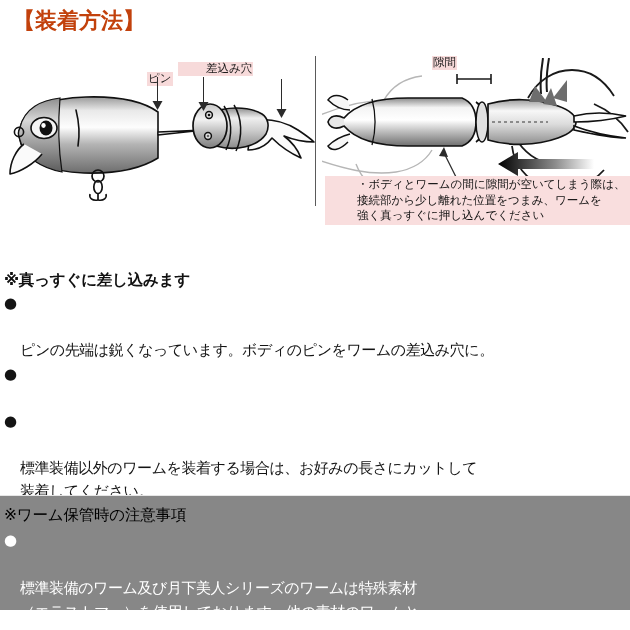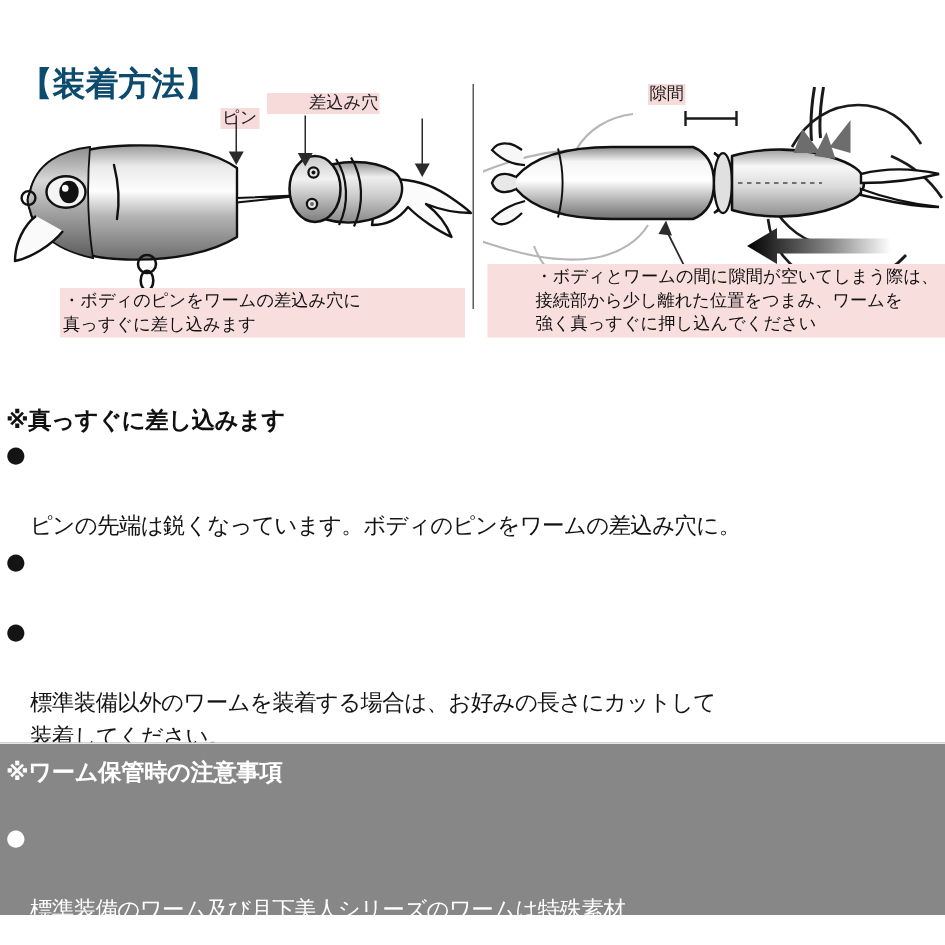--- a/index.html
+++ b/index.html
@@ -8,22 +8,22 @@
     background:#ffffff;
     font-family:"DejaVu Sans","Liberation Sans",sans-serif;
     overflow:hidden;
     position:relative;
   }
   .page{position:relative;width:630px;height:630px;background:#fff;}
 
   
   .title{
     position:absolute;left:13px;top:10px;
-    font-size:22px;font-weight:bold;color:#0c4a6e;
-    letter-spacing:0px;line-height:1;margin-top:36px;
+    font-size:22px;font-weight:bold;color:#c2410c;
+    letter-spacing:0px;line-height:1;
   }
 
   
   .diagram{position:absolute;left:0;top:44px;width:630px;height:208px;}
   .divider{
     position:absolute;left:315px;top:12px;width:1px;height:150px;
     background:#5a5a5a;
   }
 
   
@@ -75,22 +75,22 @@
     position:absolute;left:0;top:0;font-size:15px;line-height:23.5px;
   }
 
   
   .storage{
     position:absolute;left:0;top:495px;width:630px;height:115px;
     background:#878787;box-sizing:border-box;
     padding:10px 4px 4px 4px;
   }
   .storage-head{
-    font-size:15.5px;font-weight:bold;color:#ffffff;
-    line-height:21px;margin:0 0 20px 0;letter-spacing:-0.2px;
+    font-size:15.5px;font-weight:normal;color:#000000;
+    line-height:21px;margin:0 0 2px 0;letter-spacing:-0.2px;
   }
   .storage-item{
     font-size:15px;color:#ffffff;line-height:24px;letter-spacing:-0.45px;
     padding-left:16px;position:relative;white-space:pre-line;
   }
   .storage-item .bullet{
     position:absolute;left:0;top:0;font-size:15px;line-height:24px;color:#fff;
   }
   .bottom-strip{
     position:absolute;left:0;top:610px;width:630px;height:20px;background:#ffffff;
@@ -193,22 +193,20 @@
     <div class="leader" style="left:203px;top:33px;height:27px;"></div>
     <svg class="sv" style="left:198px;top:57px;" width="11" height="10" viewBox="0 0 11 10">
       <path d="M5.5,10 L0.5,1 L10.5,1 Z" fill="#2b2b2b"></path>
     </svg>
 
     <div class="leader" style="left:281px;top:35px;height:32px;"></div>
     <svg class="sv" style="left:276px;top:64px;" width="11" height="10" viewBox="0 0 11 10">
       <path d="M5.5,10 L0.5,1 L10.5,1 Z" fill="#2b2b2b"></path>
     </svg>
 
-    <div class="cap" style="left:40px;top:148px;width:265px;">・ボディのピンをワームの差込み穴に
- 真っすぐに差し込みます</div>
 
     <svg class="sv" style="left:322px;top:20px;" width="308" height="140" viewBox="0 0 308 140">
       <defs>
         <linearGradient id="gA" x1="0" y1="0" x2="0" y2="1">
           <stop offset="0%" stop-color="#8a8a8a"></stop>
           <stop offset="20%" stop-color="#f4f4f4"></stop>
           <stop offset="46%" stop-color="#ffffff"></stop>
           <stop offset="72%" stop-color="#b8b8b8"></stop>
           <stop offset="100%" stop-color="#6f6f6f"></stop>
         </linearGradient>

